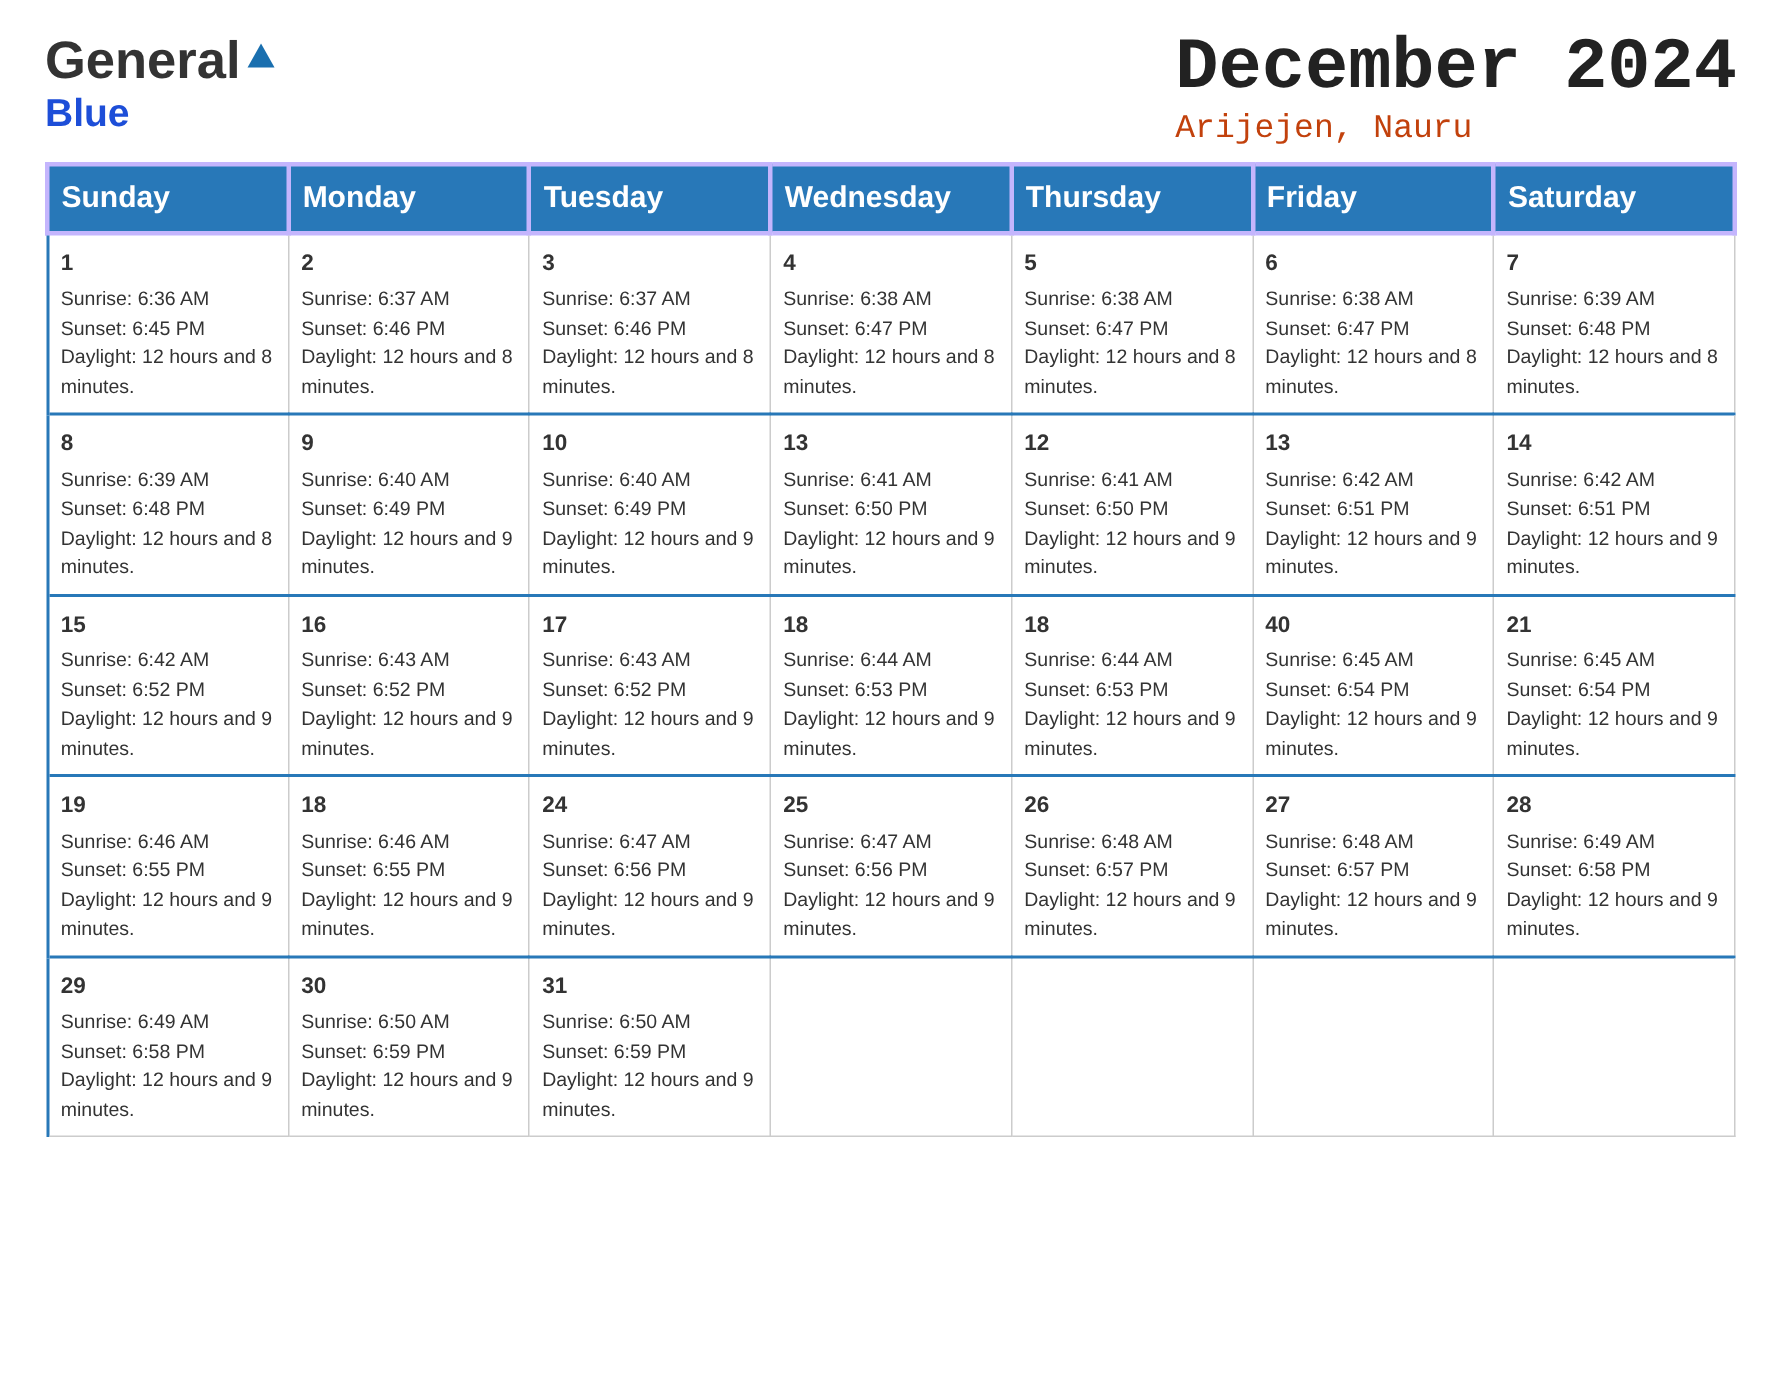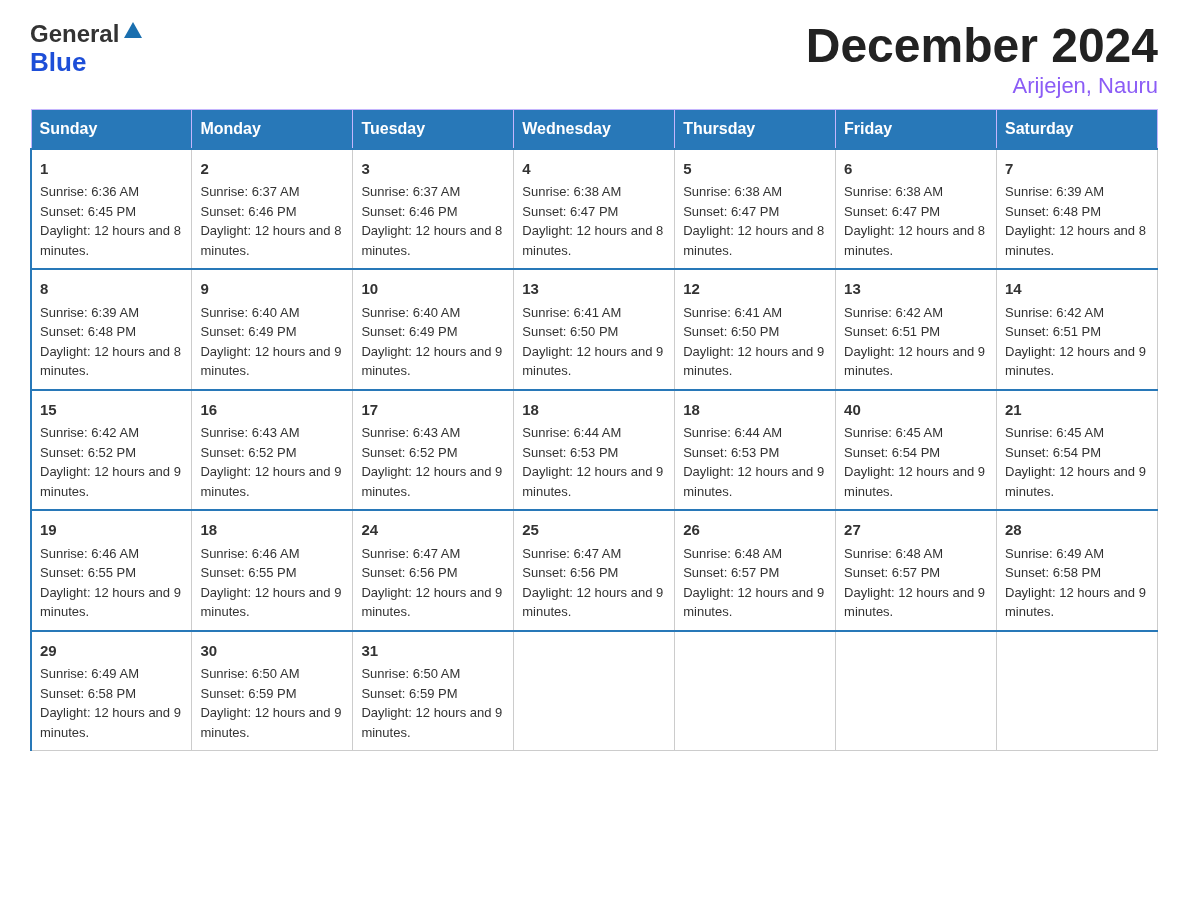--- a/index.html
+++ b/index.html
@@ -23,46 +23,46 @@
       font-size: 22px;
       font-weight: bold;
       color: #333;
       line-height: 1.2;
     }
     .logo-line {
       display: flex;
       align-items: center;
     }
     .title-area {
-      text-align: right;
+      font-family: Liberation Mono, monospace;
     }
     .title-area h1 {
       font-size: 48px;
       font-weight: bold;
       color: #222;
       line-height: 1.1;
     }
     .title-area h2 {
       font-size: 22px;
       font-weight: normal;
-      color: #8b5cf6;
+      color: #c2410c;
     }
     .calendar {
       width: 100%;
       border-collapse: collapse;
       margin-top: 10px;
     }
     .calendar thead th {
       background-color: #2878b8;
       color: #fff;
-      font-size: 16px;
+      font-size: 20px;
       font-weight: bold;
       padding: 10px 8px;
       text-align: left;
-      border: 1px solid #c4b5fd;
+      border: 3px solid #c4b5fd;
     }
     .calendar tbody td {
       vertical-align: top;
       padding: 8px;
       border: 1px solid #ccc;
       font-size: 13px;
       min-width: 155px;
       min-height: 110px;
       background: #fff;
       color: #333;
@@ -83,21 +83,21 @@
     .cell-empty {
       background: #fff;
     }
   </style>
 </head>
 <body>
 
 <div class="header-area">
   <div class="logo">
     <div class="logo-line">
-      <span style="font-size:24px;font-weight:bold;color:#333;">General</span>
+      <span style="font-size:35px;font-weight:bold;color:#333;">General</span>
       <span style="display:inline-block;margin-left:3px;vertical-align:middle;">
         <svg width="22" height="22" viewBox="0 0 22 22">
           <polygon points="11,2 20,18 2,18" fill="#1a6faf"></polygon>
         </svg>
       </span>
     </div>
     <div style="font-size:26px;font-weight:bold;color:#1d4ed8;line-height:1;">Blue</div>
   </div>
   <div class="title-area">
     <h1>December 2024</h1>

